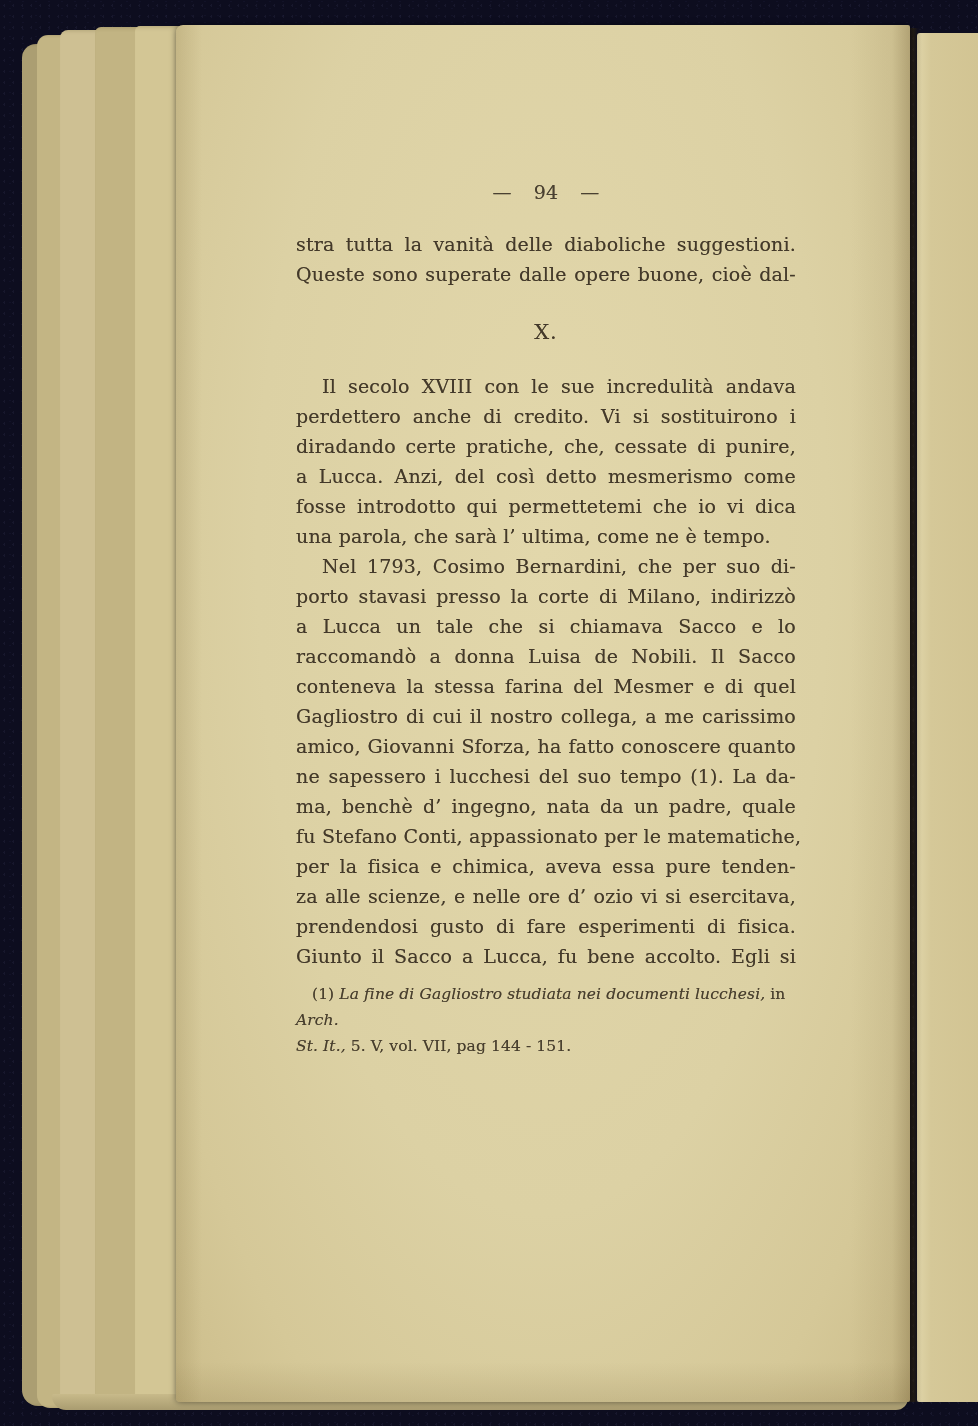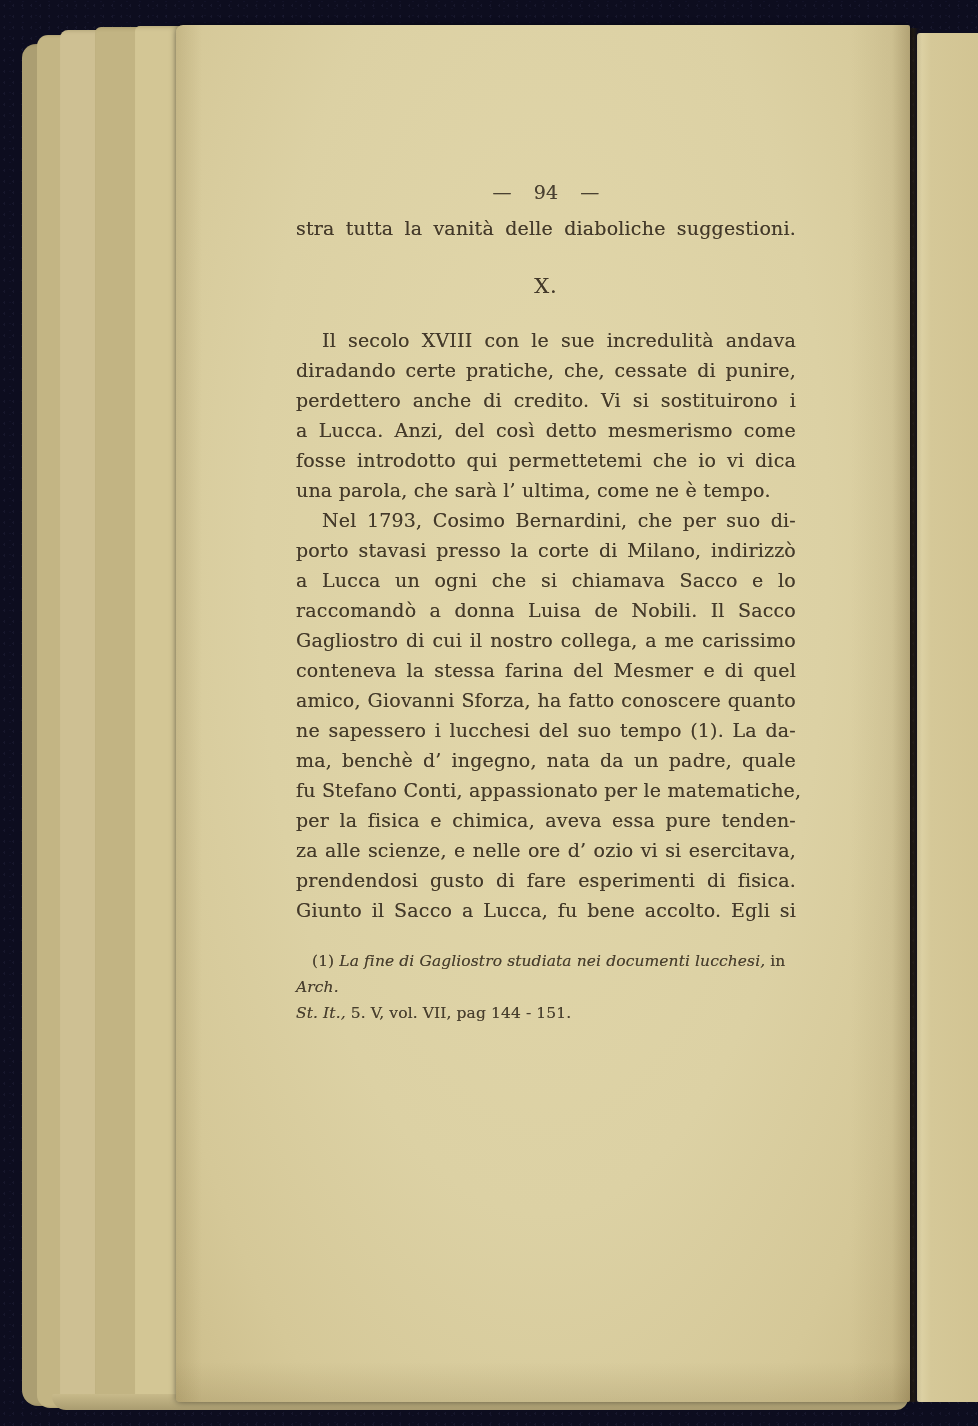--- a/index.html
+++ b/index.html
@@ -70,33 +70,33 @@
     letter-spacing: 0.2px;
     text-shadow: 0 0 0.6px rgba(62,50,28,0.55);
   }
 
   .page-header {
     display: flex; justify-content: center; align-items: baseline;
     column-gap: 22px; height: 30px; font-size: 19px; color: #4a4132;
   }
 
   .para { margin: 0; }
-  .para-opening { margin-top: 6px; }
+  .para-opening { margin-top: 22px; }
   .section-heading {
     margin-top: 28px; height: 30px;
     text-align: center; font-size: 21px; letter-spacing: 1px;
   }
   .para-secolo { margin-top: 24px; }
 
   .tline { text-align: justify; text-align-last: justify; white-space: nowrap; }
   .tline.endline { text-align-last: left; white-space: normal; }
   .tline.indent { text-indent: 26px; }
 
   .footnote {
-    margin-top: 23px;
+    margin-top: 10px;
     font-size: 15.5px; line-height: 26px; letter-spacing: 0.1px;
     color: #473e2e;
   }
   .footnote .fn-line1 { text-indent: 16px; }
   .fn-italic { font-style: italic; }
   .fn-sp { display: inline-block; width: 5px; }
 </style>
 </head>
 <body>
 
@@ -118,40 +118,41 @@
     <div class="content">
 
       <div class="page-header">
         <span>—</span>
         <span>94</span>
         <span>—</span>
       </div>
 
       <div class="para para-opening">
         <div class="tline">stra tutta la vanità delle diaboliche suggestioni.</div>
+        <div class="tline">Queste sono superate dalle opere buone, cioè dal-</div>
       </div>
 
       <div class="section-heading">X.</div>
 
       <div class="para para-secolo">
         <div class="tline indent">Il secolo XVIII con le sue incredulità andava</div>
+        <div class="tline">perdettero anche di credito. Vi si sostituirono i</div>
         <div class="tline">diradando certe pratiche, che, cessate di punire,</div>
-        <div class="tline">perdettero anche di credito. Vi si sostituirono i</div>
         <div class="tline">a Lucca. Anzi, del così detto mesmerismo come</div>
         <div class="tline">fosse introdotto qui permettetemi che io vi dica</div>
         <div class="tline endline">una parola, che sarà l’ ultima, come ne è tempo.</div>
       </div>
 
       <div class="para">
         <div class="tline indent">Nel 1793, Cosimo Bernardini, che per suo di-</div>
         <div class="tline">porto stavasi presso la corte di Milano, indirizzò</div>
-        <div class="tline">a Lucca un ogni che si chiamava Sacco e lo</div>
+        <div class="tline">a Lucca un tale che si chiamava Sacco e lo</div>
         <div class="tline">raccomandò a donna Luisa de Nobili. Il Sacco</div>
+        <div class="tline">conteneva la stessa farina del Mesmer e di quel</div>
         <div class="tline">Gagliostro di cui il nostro collega, a me carissimo</div>
-        <div class="tline">conteneva la stessa farina del Mesmer e di quel</div>
         <div class="tline">amico, Giovanni Sforza, ha fatto conoscere quanto</div>
         <div class="tline">ne sapessero i lucchesi del suo tempo (1). La da-</div>
         <div class="tline">ma, benchè d’ ingegno, nata da un padre, quale</div>
         <div class="tline">fu Stefano Conti, appassionato per le matematiche,</div>
         <div class="tline">per la fisica e chimica, aveva essa pure tenden-</div>
         <div class="tline">za alle scienze, e nelle ore d’ ozio vi si esercitava,</div>
         <div class="tline">prendendosi gusto di fare esperimenti di fisica.</div>
         <div class="tline">Giunto il Sacco a Lucca, fu bene accolto. Egli si</div>
       </div>
 

